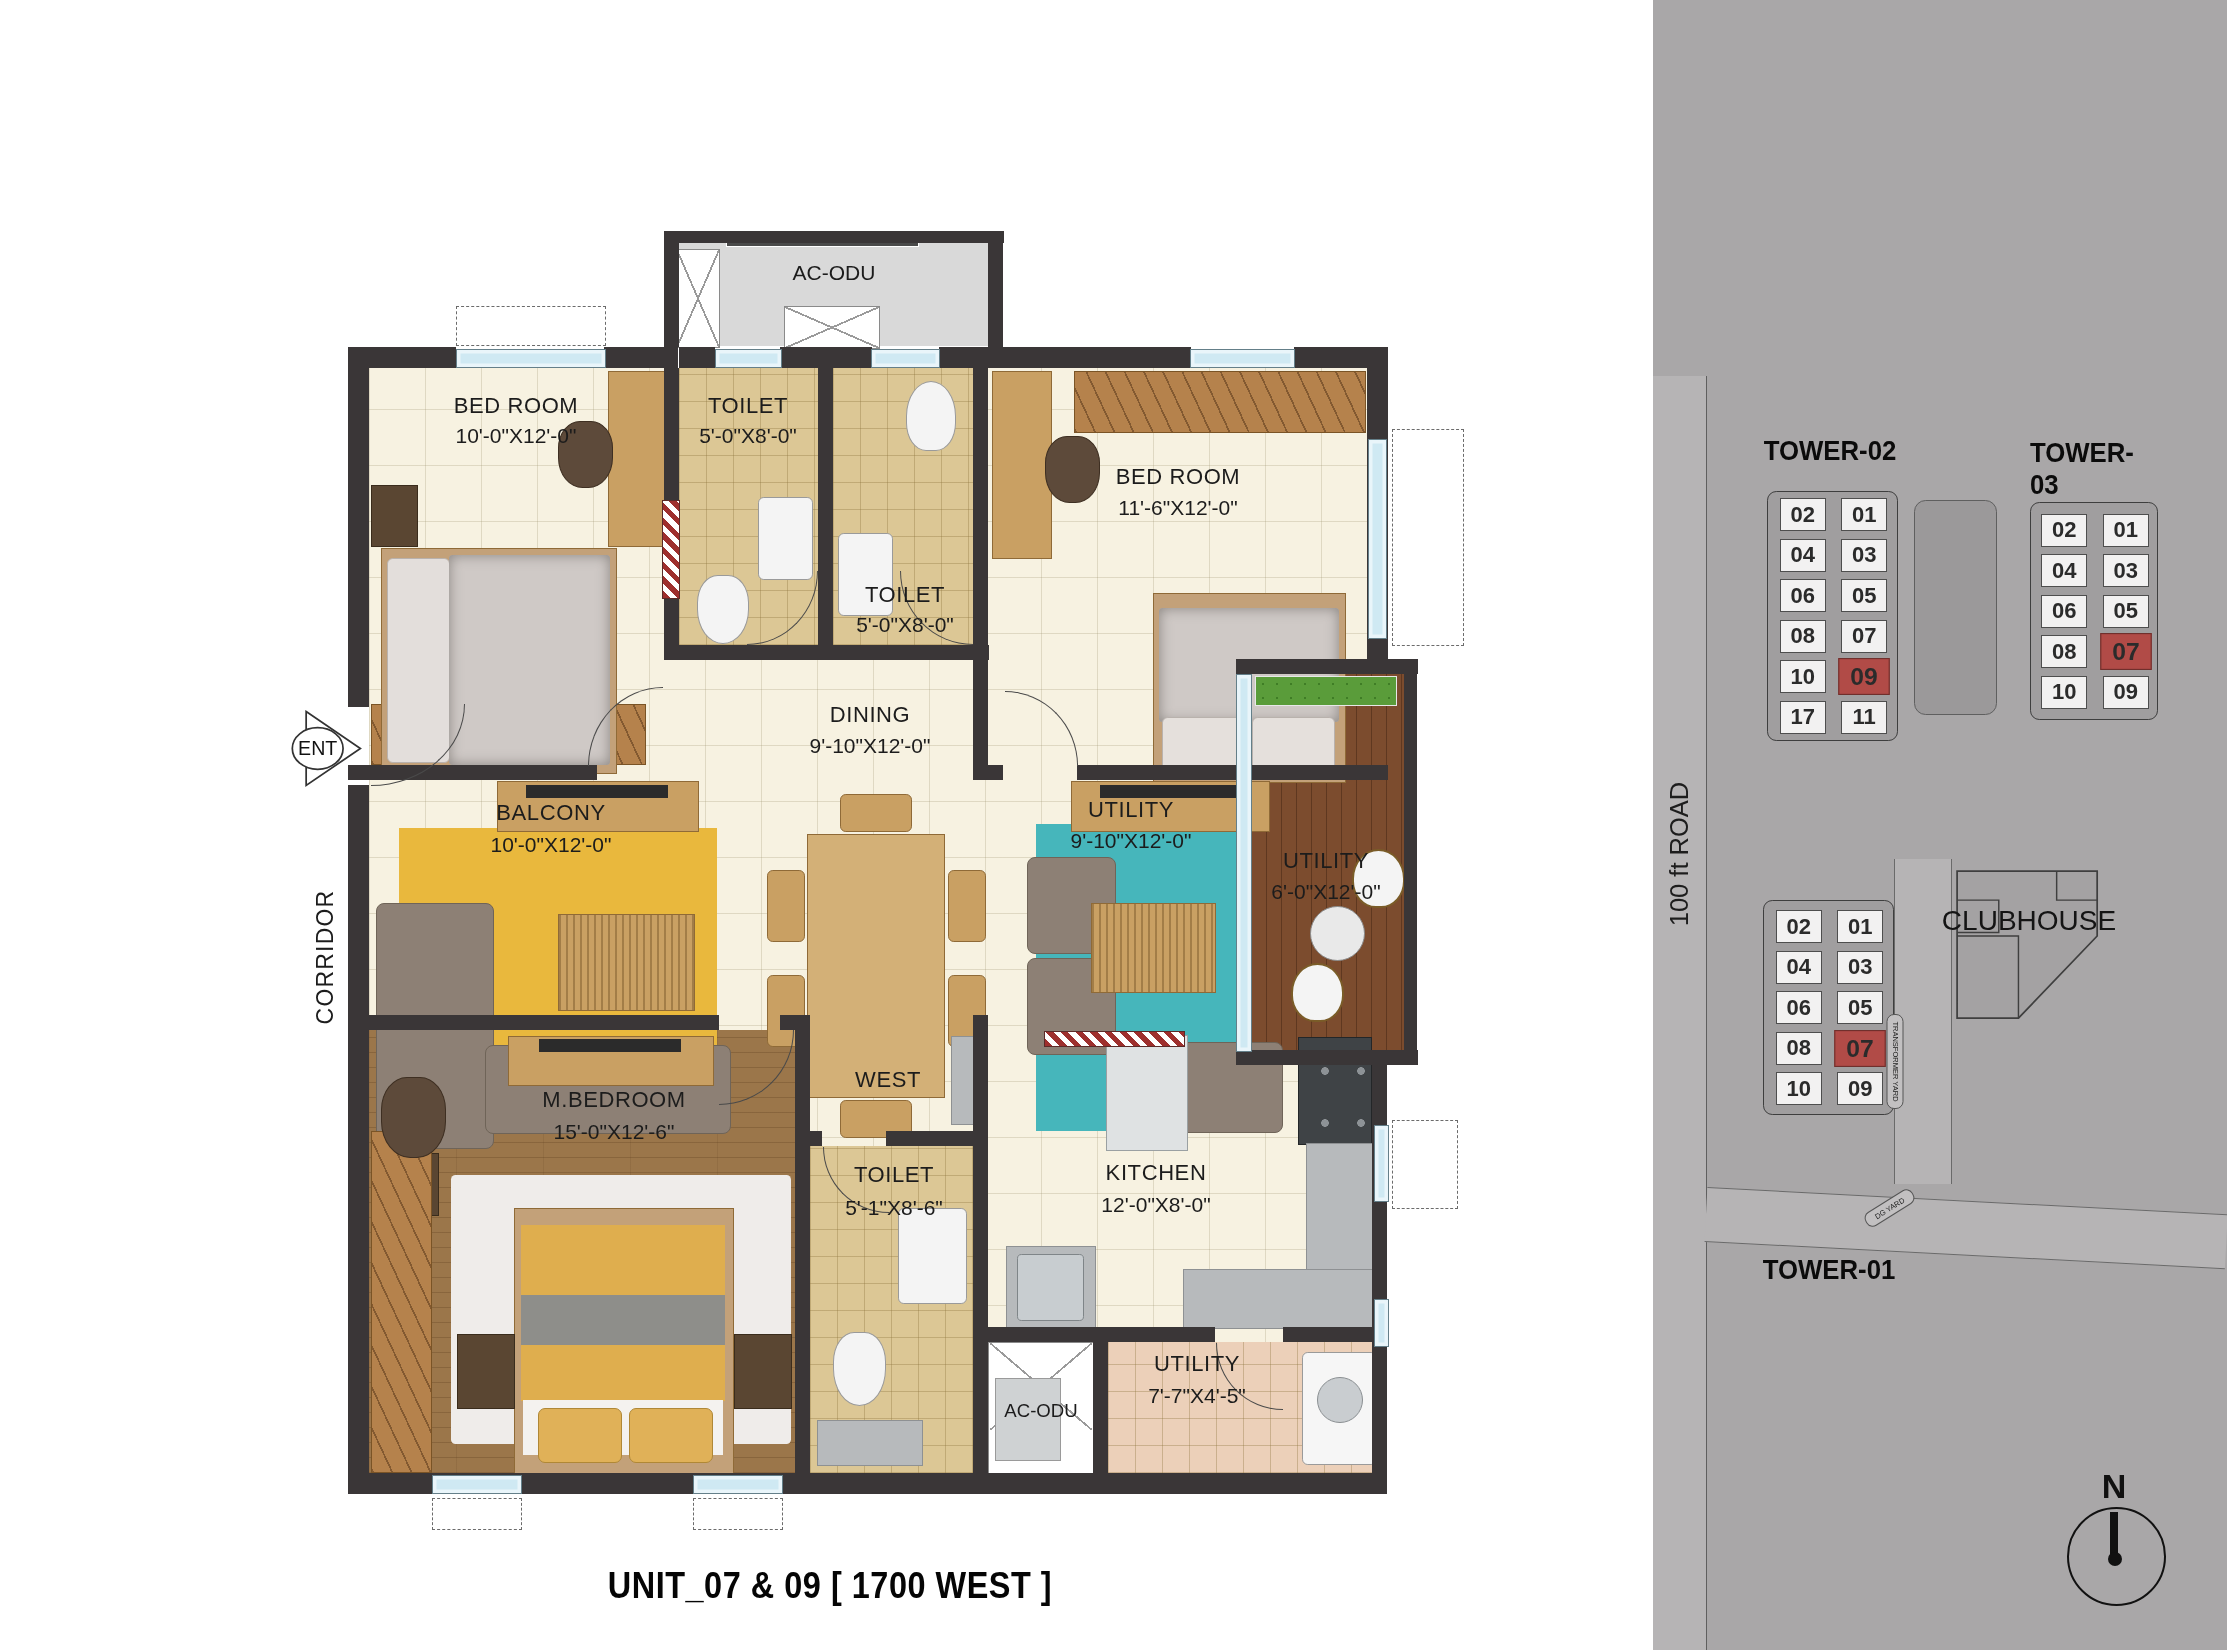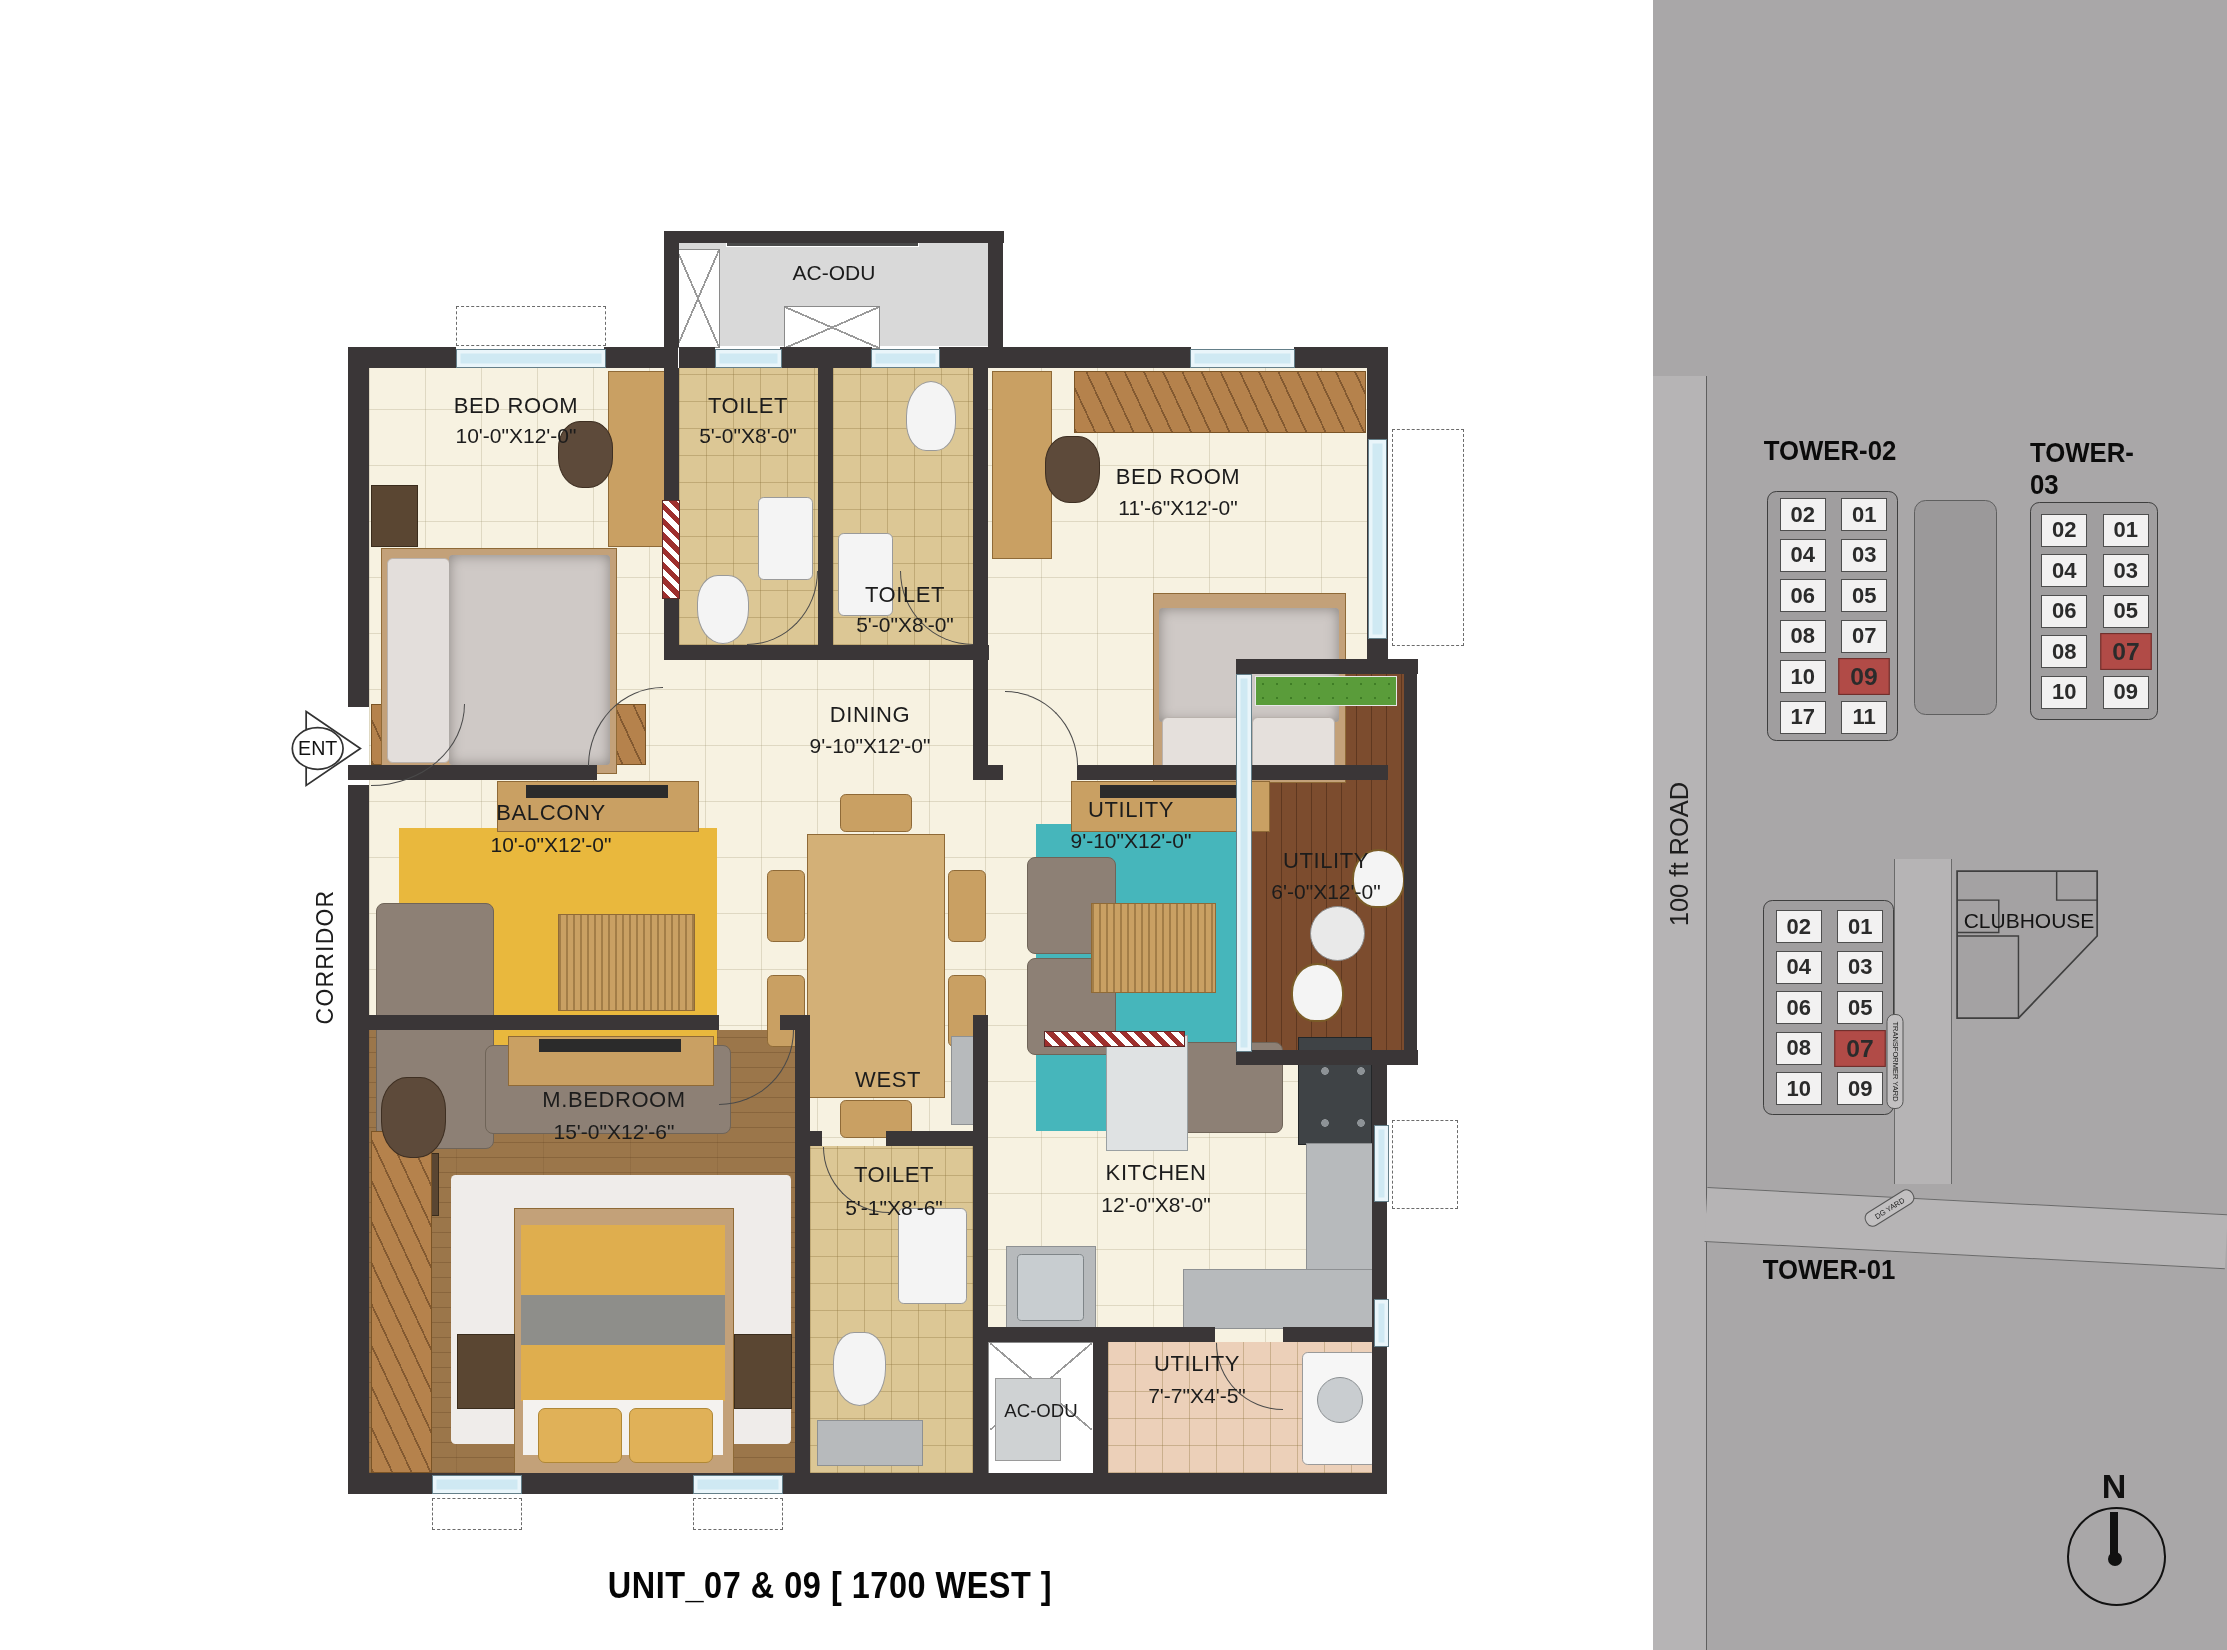--- a/index.html
+++ b/index.html
@@ -322,21 +322,21 @@
           <div class="unit-chip">09</div>
         </div>
     </div>
 
     <svg class="abs" style="left:296px;top:863px;" width="191" height="168" viewBox="0 0 330 290">
       <path d="M14,14 H256 V126 L120,268 H14 Z" fill="#a4a2a3" stroke="#3f3f3f" stroke-width="3"></path>
       <path d="M186,14 V64 H256" fill="none" stroke="#3f3f3f" stroke-width="2.5"></path>
       <path d="M14,64 H86 V120 H14" fill="none" stroke="#3f3f3f" stroke-width="2.5"></path>
       <path d="M14,126 H120 V268" fill="none" stroke="#3f3f3f" stroke-width="2.5"></path>
     </svg>
-    <div class="lbl" style="left:376px;top:921px;font-size:21px;color:#141414;">CLUBHOUSE</div>
+    <div class="lbl" style="left:376px;top:921px;font-size:28px;color:#141414;">CLUBHOUSE</div>
 
     <div class="sign" style="left:242px;top:1014px;width:93px;height:15px;transform:rotate(90deg) translateY(-50%);transform-origin:left top;border-radius:7.5px;">TRANSFORMER YARD</div>
     <div class="sign" style="left:209px;top:1200px;width:53px;height:14px;transform:rotate(-32deg);border-radius:7px;">DG YARD</div>
 
     <div class="lbl" style="left:461px;top:1486px;font-size:34px;font-weight:bold;color:#111;">N</div>
     <div class="abs" style="left:414px;top:1507px;width:95px;height:95px;border:2.9px solid #111;border-radius:50%;"></div>
     <div class="abs" style="left:457px;top:1512px;width:8px;height:49px;background:#111;"></div>
     <div class="abs" style="left:455px;top:1552px;width:14px;height:14px;background:#111;border-radius:50%;"></div>
   </div>
 

